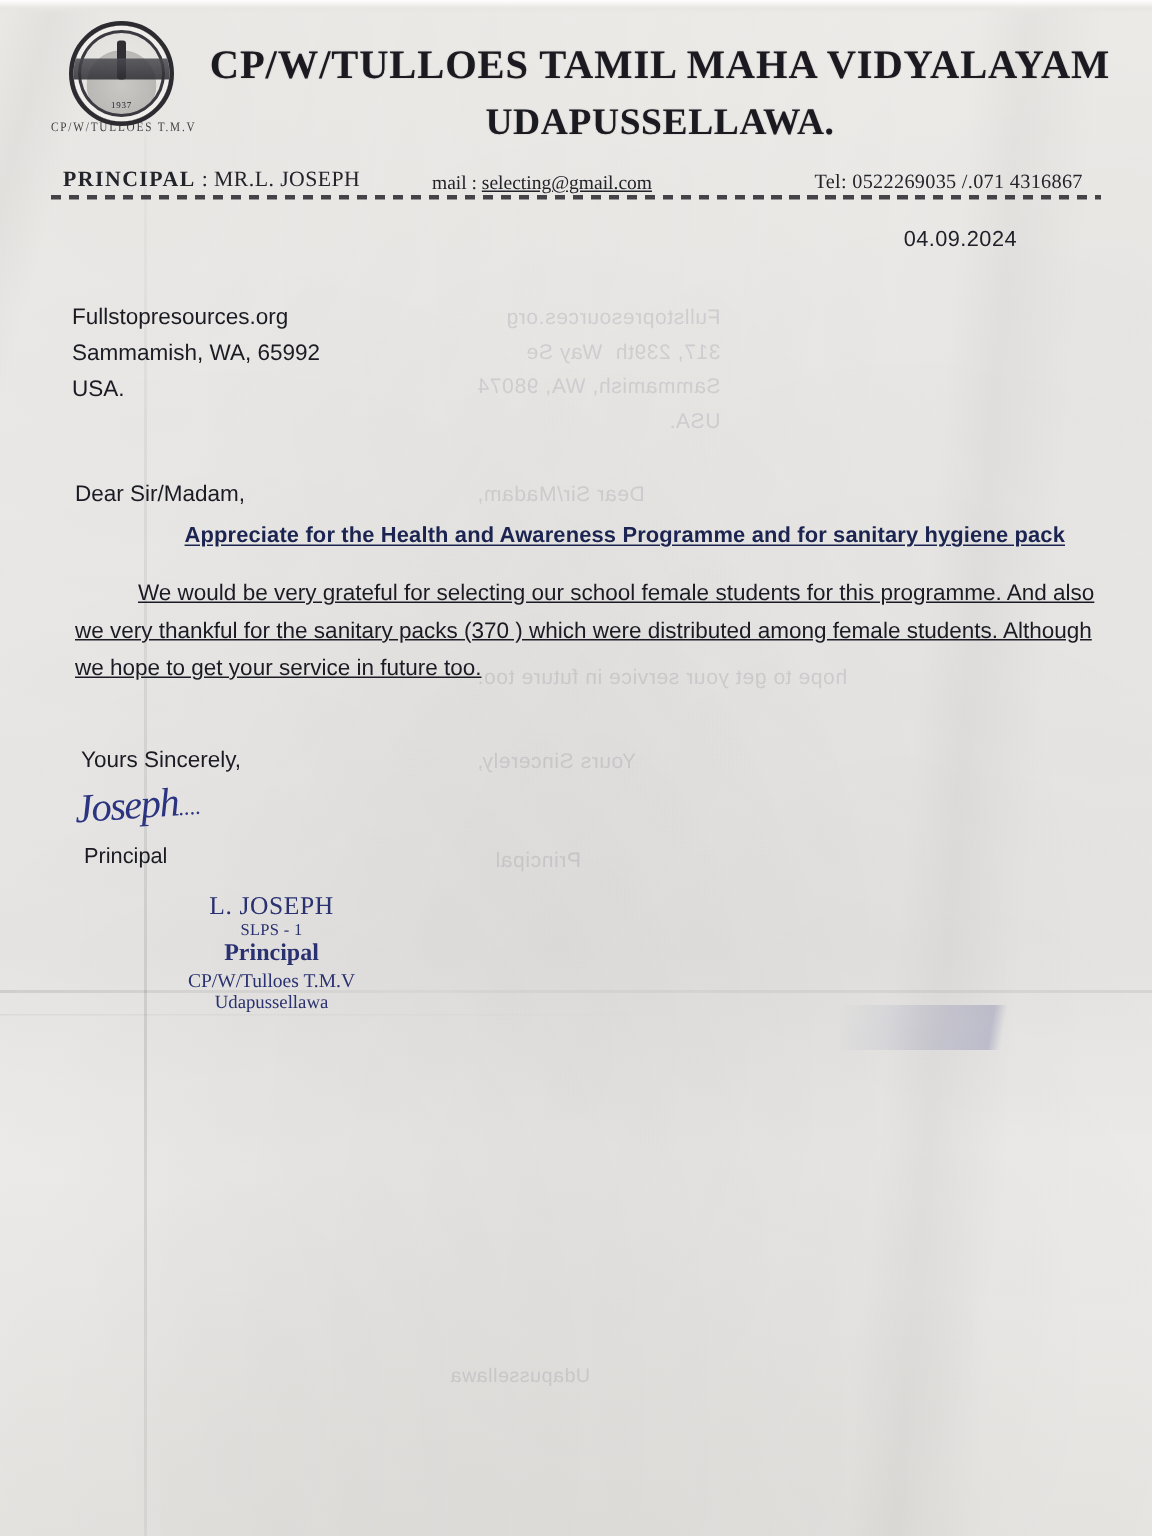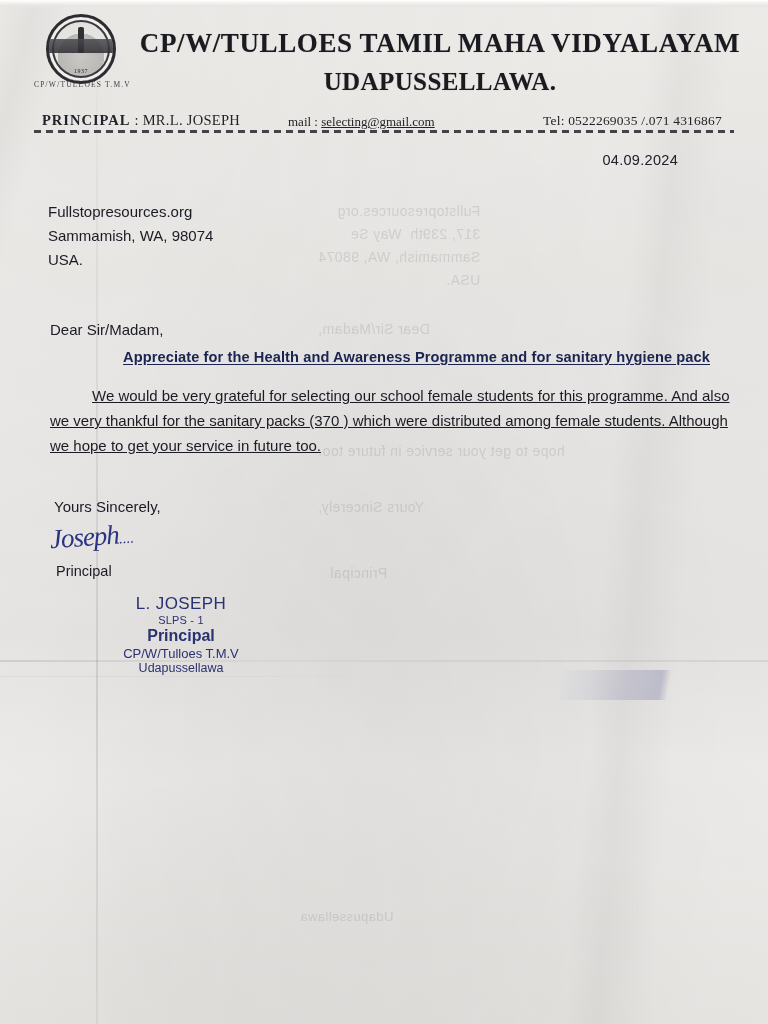--- a/index.html
+++ b/index.html
@@ -220,21 +220,21 @@
     left: 56px; top: 563px;
     font-size: 14.5px;
     color: #1b1b24;
   }
   .stamp {
     position: absolute;
     left: 66px; top: 594px;
     width: 230px;
     text-align: center;
     color: #2a3170;
-    font-family: Liberation Sans, sans-serif;
+    font-family: Liberation Serif, serif;
     line-height: 1.18;
   }
   .stamp .l1 { font-size: 17px; letter-spacing: .4px; }
   .stamp .l2 { font-size: 11px; letter-spacing: .2px; }
   .stamp .l3 { font-size: 16px; font-weight: bold; }
   .stamp .l4 { font-size: 13px; }
   .stamp .l5 { font-size: 12.5px; }
 
   
   .ghost {
@@ -300,21 +300,21 @@
   <div class="ghost g2">Dear Sir/Madam,</div>
   <div class="ghost g3">hope to get your service in future too.</div>
   <div class="ghost g4">Yours Sincerely,</div>
   <div class="ghost g5">Principal</div>
   <div class="ghost g6">Udapussellawa</div>
 
   <div class="docdate">04.09.2024</div>
 
   <div class="addr">
     <div>Fullstopresources.org</div>
-    <div>Sammamish, WA, 98074</div>
+    <div>Sammamish, WA, 65992</div>
     <div>USA.</div>
   </div>
 
   <div class="salutation">Dear Sir/Madam,</div>
 
   <div class="subject">Appreciate for the Health  and Awareness Programme and for sanitary hygiene pack</div>
 
   <div class="para">
     <span class="indent"></span><span>We would be very grateful for selecting our school female students for this programme. And also we very thankful for the sanitary packs (370 ) which were distributed among female students. Although we hope to get your service in future too.</span>
   </div>

